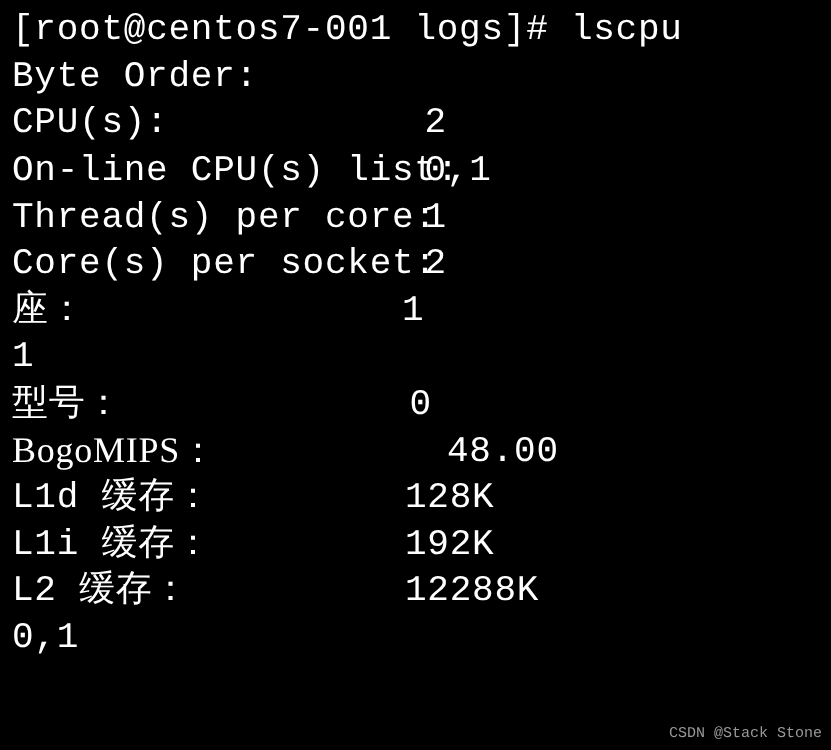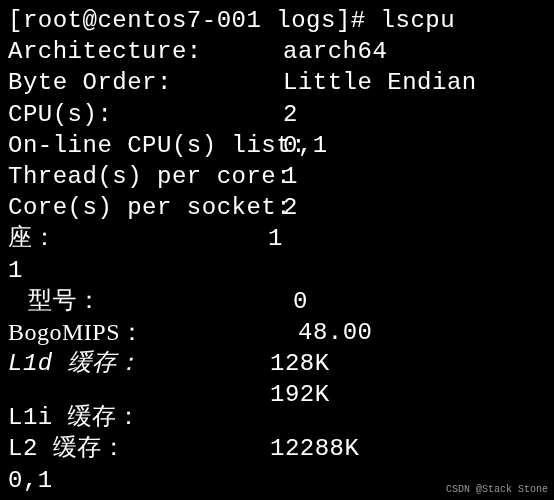--- a/index.html
+++ b/index.html
@@ -45,29 +45,28 @@
     }
   </style>
 </head>
 <body>
 
 <div class="prompt-line">
   <span>[</span><span>root</span><span>@</span><span>centos7-001</span><span> </span><span>logs</span><span>]</span><span>#</span><span> </span><span>lscpu</span>
 </div>
 
 <div id="output">
-    <div class="row"><span class="label">Architecture:</span><span class="value">aarch64</span></div>
-    <div class="row"><span class="label">Byte Order:</span><span class="value">Little Endian</span></div>
+    <div class="row"><span class="label">Byte Order:</span></div>
     <div class="row"><span class="label">CPU(s):</span><span class="value">2</span></div>
     <div class="row"><span class="label">On-line CPU(s) list:</span><span class="value">0,1</span></div>
     <div class="row"><span class="label">Thread(s) per core:</span><span class="value">1</span></div>
     <div class="row"><span class="label">Core(s) per socket:</span><span class="value">2</span></div>
     <div class="row"><span class="label" style="width: 260px;">座：</span><span class="value">1</span></div>
     <div class="row"><span class="value">1</span></div>
-    <div class="row"><span class="label" style="width: 265px; margin-left: 20px;">型号：</span><span class="value">0</span></div>
+    <div class="row"><span class="label" style="width: 265px;">型号：</span><span class="value">0</span></div>
     <div class="row"><span class="label" style="width: 290px; font-family: Liberation Serif, serif;">BogoMIPS：</span><span class="value">48.00</span></div>
-    <div class="row"><span class="label" style="width: 262px; font-style: italic;">L1d 缓存：</span><span class="value">128K</span></div>
-    <div class="row"><span class="label" style="width: 262px; margin-top: 23px;">L1i 缓存：</span><span class="value">192K</span></div>
+    <div class="row"><span class="label" style="width: 262px;">L1d 缓存：</span><span class="value">128K</span></div>
+    <div class="row"><span class="label" style="width: 262px;">L1i 缓存：</span><span class="value">192K</span></div>
     <div class="row"><span class="label" style="width: 262px;">L2 缓存：</span><span class="value">12288K</span></div>
     <div class="row"><span class="value">0,1</span></div>
   </div>
 
 <div class="watermark">CSDN @Stack Stone</div>
 
 </body></html>

